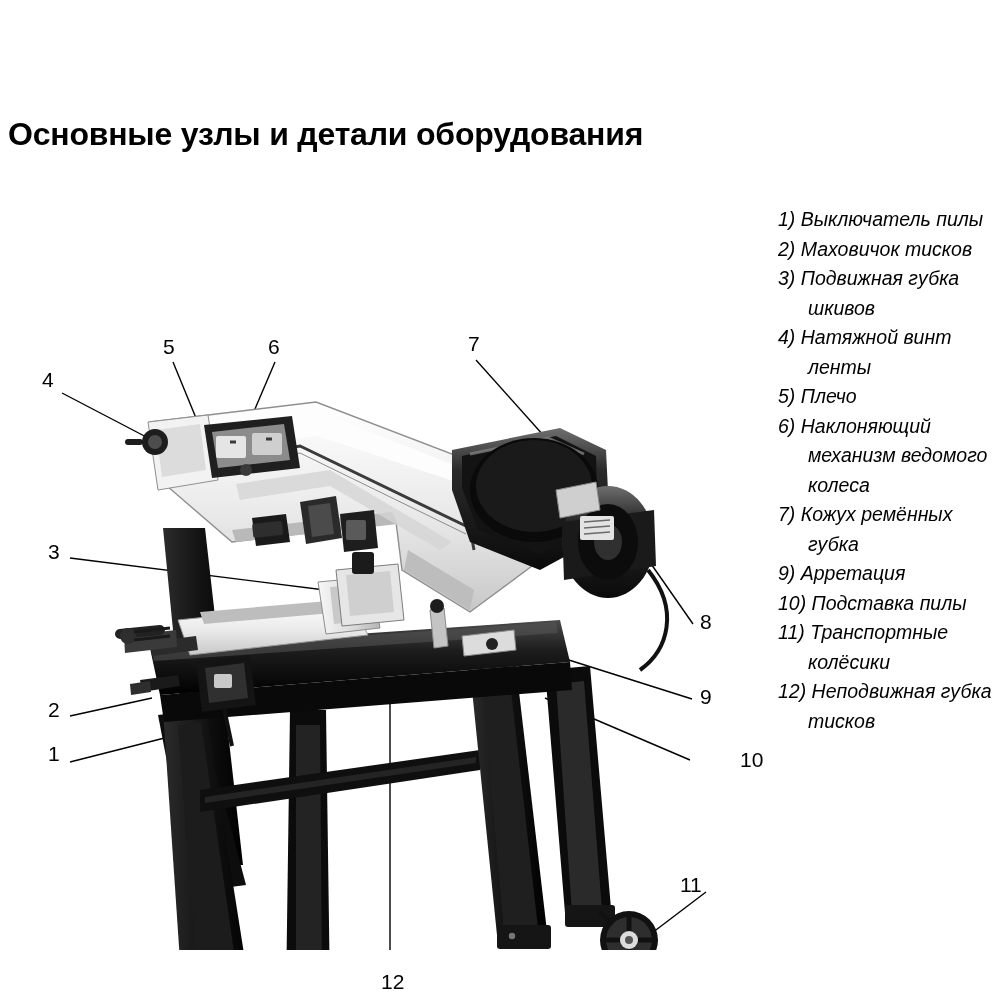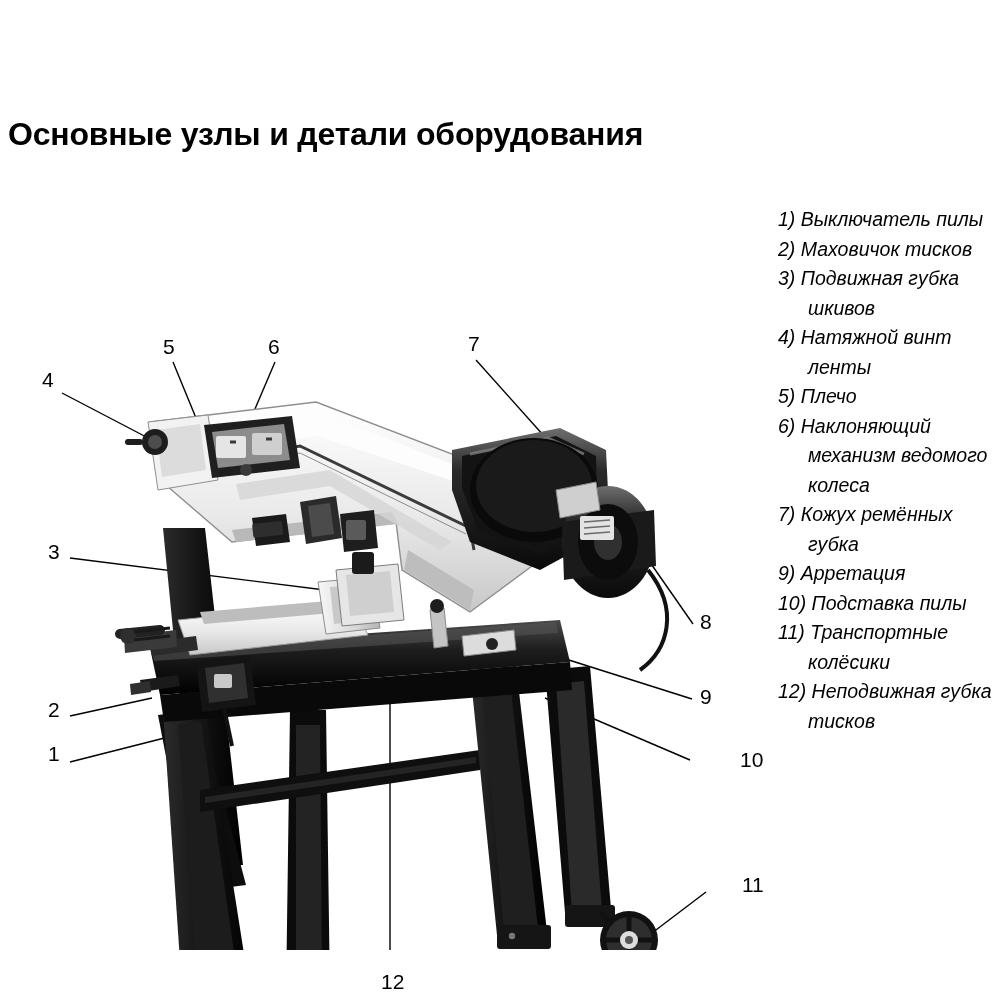--- a/index.html
+++ b/index.html
@@ -274,21 +274,21 @@
     <span class="callout-num" style="left:48px;  top:592px;">1</span>
     <span class="callout-num" style="left:48px;  top:548px;">2</span>
     <span class="callout-num" style="left:48px;  top:390px;">3</span>
     <span class="callout-num" style="left:42px;  top:218px;">4</span>
     <span class="callout-num" style="left:163px; top:185px;">5</span>
     <span class="callout-num" style="left:268px; top:185px;">6</span>
     <span class="callout-num" style="left:468px; top:182px;">7</span>
     <span class="callout-num" style="left:700px; top:460px;">8</span>
     <span class="callout-num" style="left:700px; top:535px;">9</span>
     <span class="callout-num" style="left:694px; top:598px;margin-left:46px;">10</span>
-    <span class="callout-num" style="left:742px; top:723px;text-align:center;">11</span>
+    <span class="callout-num" style="left:680px; top:723px;text-align:center;">11</span>
     <span class="callout-num" style="left:381px; top:820px;">12</span>
   </div>
 
   <div id="legend">
     <div class="legend-item"><span>1)</span> <span>Выключатель пилы</span></div>
     <div class="legend-item"><span>2)</span> <span>Маховичок тисков</span></div>
     <div class="legend-item"><span>3)</span> <span>Подвижная губка шкивов</span></div>
     <div class="legend-item"><span>4)</span> <span>Натяжной винт ленты</span></div>
     <div class="legend-item"><span>5)</span> <span>Плечо</span></div>
     <div class="legend-item"><span>6)</span> <span>Наклоняющий механизм ведомого колеса</span></div>

